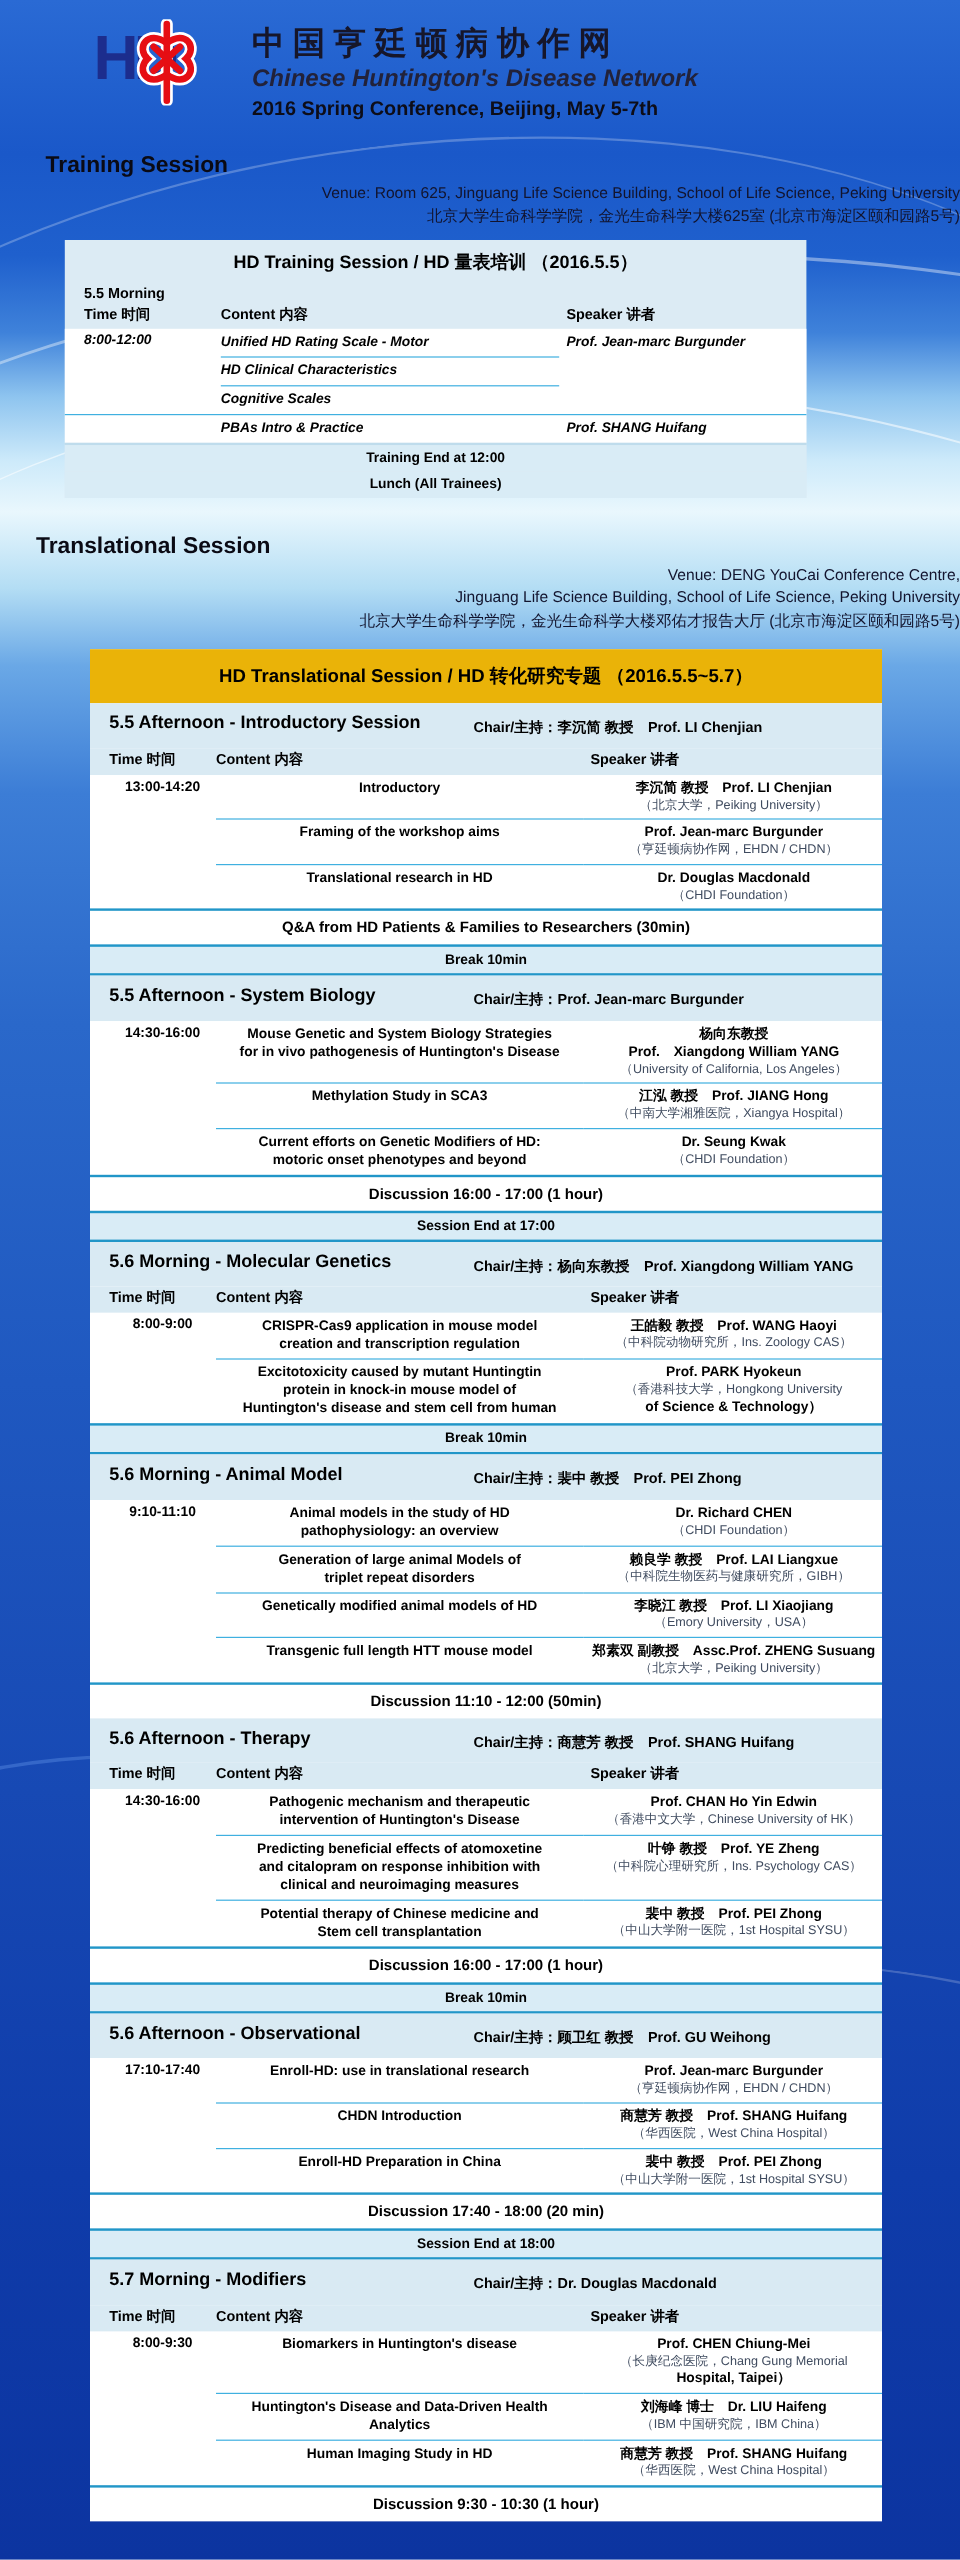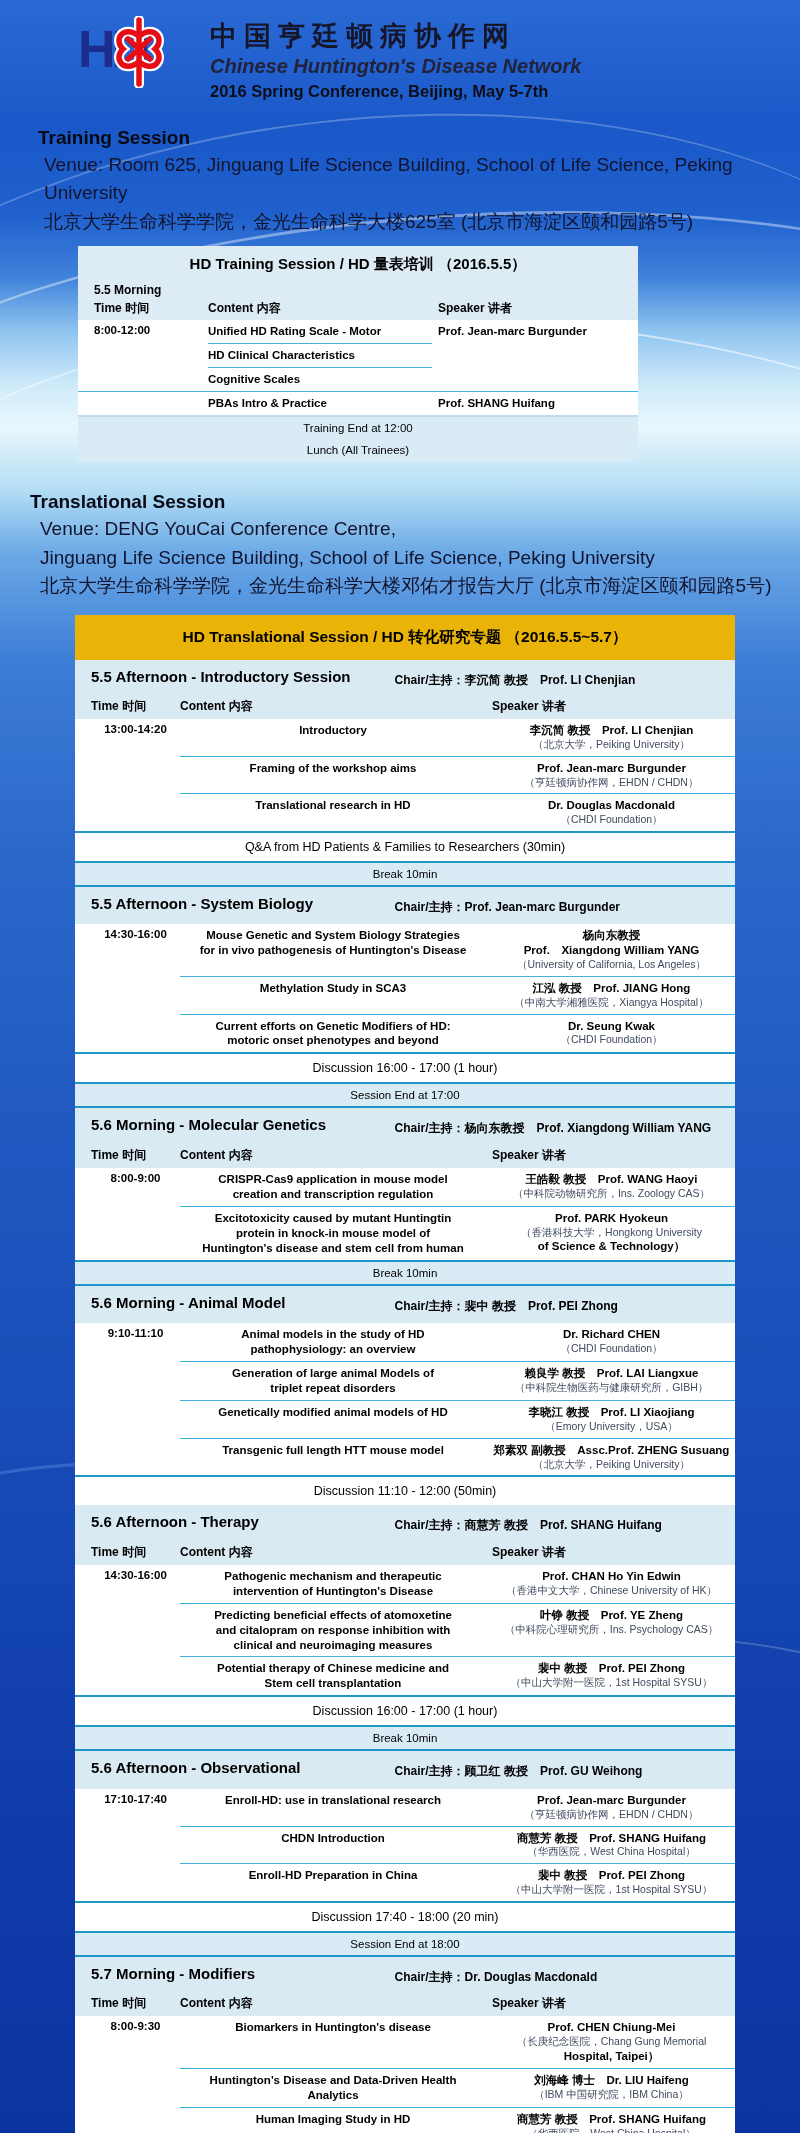--- a/index.html
+++ b/index.html
@@ -23,45 +23,45 @@
   .logo{position:relative;width:118px;height:68px;flex:0 0 118px;}
   .logo-hd{font-size:52px;font-weight:900;letter-spacing:-4px;color:#1c2d8d;line-height:62px;}
   .knot{position:absolute;left:32px;top:-2px;}
   .titles{margin-left:14px;padding-top:2px;}
   .title-cn{font-size:27px;font-weight:bold;color:#16162a;letter-spacing:7px;line-height:1.25;}
   .title-en{font-size:20px;font-weight:bold;color:#22223a;line-height:1.25;font-style:italic;}
   .subtitle{font-size:16.5px;font-weight:bold;color:#0d0d18;margin-top:3px;}
 
   
   .sec-heading{font-size:19px;font-weight:bold;color:#0a0a14;}
-  .venue{font-size:19px;color:#12142e;line-height:1.5;}
+  .venue{font-size:13px;color:#12142e;line-height:1.5;text-align:right;}
   .training-head{margin:26px 0 0 38px;}
   .training-venues{margin:2px 0 0 44px;}
   .trans-head{margin:30px 0 0 30px;}
   .trans-venues{margin:2px 0 0 40px;color:#1a1c30;}
 
   
-  .band{text-align:center;font-weight:normal;}
+  .band{text-align:center;font-weight:bold;}
   .band.blue{background:#d9ecf6;font-size:11.5px;padding:5px 0;border-top:2px solid #2196c8;border-bottom:2px solid #2196c8;}
   .band.blue + .band.blue{border-top:none;}
   .band.white{background:#ffffff;font-size:12.5px;padding:7px 0;border-top:2px solid #2196c8;}
   .aff{font-weight:normal;font-size:10.5px;color:#3f4b5f;}
   .ln{line-height:1.3;}
   .cell{padding-top:4px;padding-bottom:4px;font-size:11.5px;font-weight:bold;color:#000;}
   .ctime{padding-left:16px;}
   .cspeaker{padding-left:6px;padding-right:4px;}
 
   
-  .training-table{width:560px;margin:10px 0 0 78px;background:#dcebf4;}
+  .training-table{width:618px;margin:10px 0 0 54px;background:#dcebf4;}
   .training-table .tbl-title{font-size:15px;font-weight:bold;text-align:center;padding:9px 0 7px;}
   .training-table .tbl-sub{font-size:12px;font-weight:bold;padding:2px 4px 1px 16px;}
   .t-colhead,.t-row{display:grid;grid-template-columns:130px 1fr 206px;}
   .t-colhead{font-size:12px;font-weight:bold;padding:2px 0 3px;}
   .t-colhead .ctime{padding-left:16px;}
-  .t-rows{background:#ffffff;}
+  .t-rows{background:#ffffff;font-style:italic;}
   .t-row .ccontent{border-bottom:0;}
   .t-row.sep-content .ccontent{border-top:1.5px solid #3fb0e0;}
   .t-row.sep-full{border-top:1.5px solid #3fb0e0;}
   .training-footers .band.blue{border-bottom:none;border-top:none;}
   .training-footers{border-top:2px solid #bfdcec;}
 
   
   .main-table{width:660px;margin:14px 0 0 75px;background:#ffffff;}
   .main-tbl-title{background:#eab308;font-size:15.5px;font-weight:bold;text-align:center;padding:12px 0 12px;}
   .s-head{background:#d9eaf3;display:flex;padding:8px 0 6px;}

